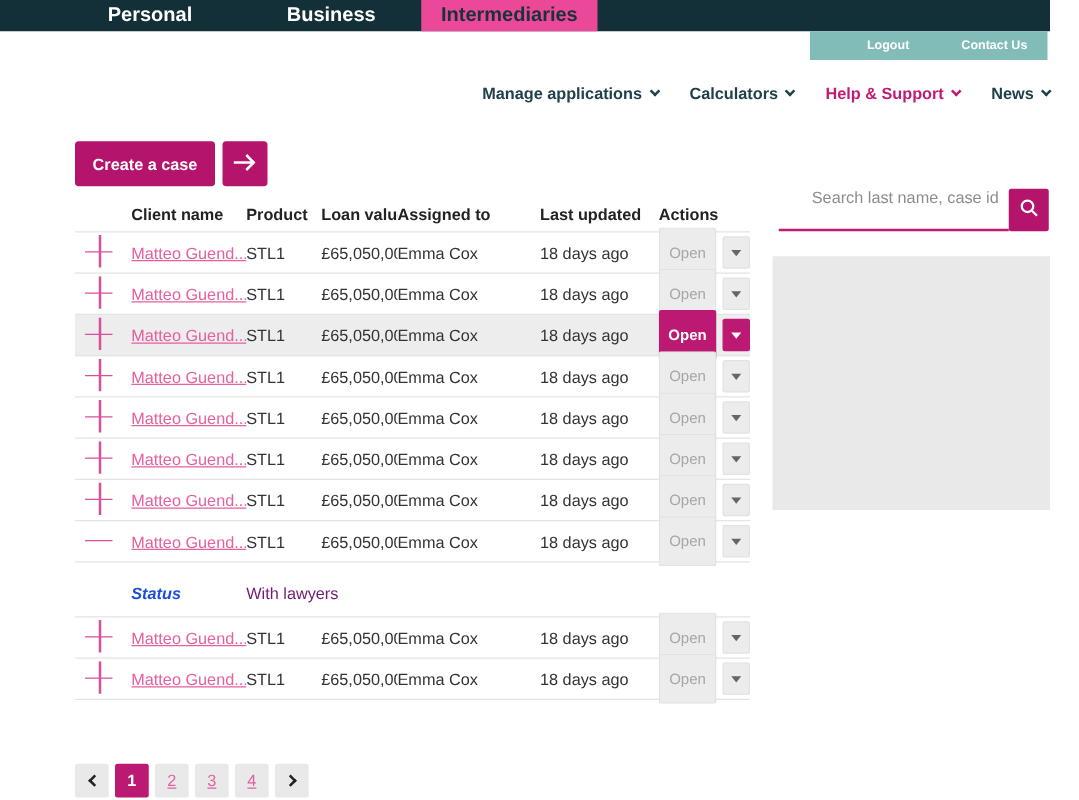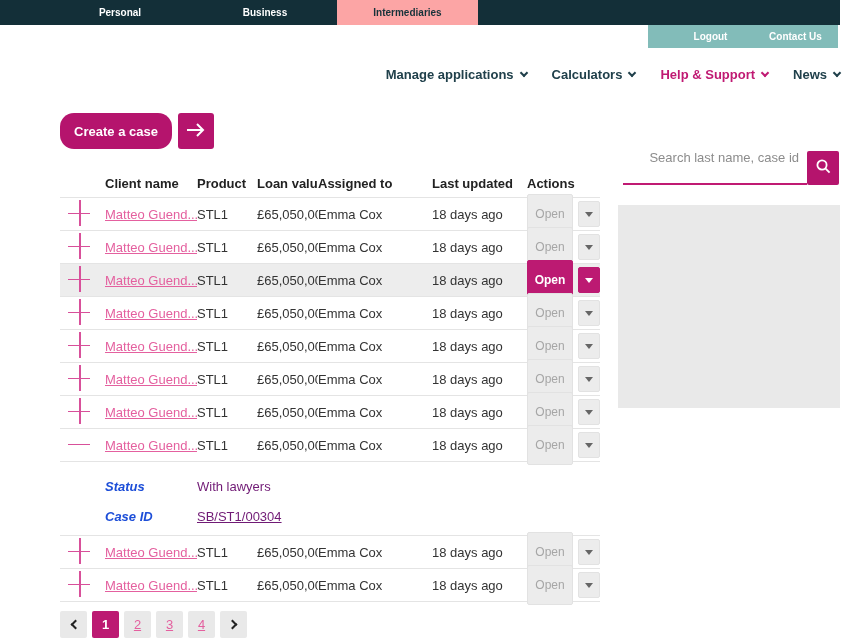--- a/index.html
+++ b/index.html
@@ -3,24 +3,24 @@
 <meta charset="utf-8">
 <style>
   * { margin:0; padding:0; box-sizing:border-box; }
   html,body { background:#fff; }
   body { font-family:"Liberation Sans", sans-serif; }
   .page { position:relative; width:863px; height:640px; background:#fff; overflow:hidden; }
 
   
   .topbar { position:absolute; left:0; top:0; width:840px; height:25px; background:#132f38; }
   .tab { position:absolute; top:0; height:25px; display:flex; align-items:center; justify-content:center;
-         font-size:10px; font-weight:bold; color:#fff; cursor:pointer; }
+         font-size:16px; font-weight:bold; color:#fff; cursor:pointer; }
   .tab-personal { left:70px; width:100px; }
   .tab-business { left:215px; width:100px; }
-  .tab-intermediaries { left:337px; width:141px; background:#fca5a5; color:#16323a; }
+  .tab-intermediaries { left:337px; width:141px; background:#ec4899; color:#16323a; }
 
   
   .utilbar { position:absolute; left:648px; top:25px; width:190px; height:23px; background:#82bcb9;
              display:flex;padding-left:20px; }
   .utilbar a { flex:1; display:flex; align-items:center; justify-content:center;
                font-size:10px; font-weight:bold; color:#fff; text-decoration:none; }
 
   
   .brand { position:absolute; left:60px; top:44px; display:flex; gap:9px; align-items:flex-start; }
   .logo-mark { width:30px; height:44px; background:#b5146d; border-radius:6px;
@@ -31,38 +31,38 @@
   .nav { position:absolute; left:440px; top:67px; width:400px; display:flex; justify-content:flex-end; gap:25px; }
   .nav-item { display:flex; align-items:center; gap:7px; font-size:13px; font-weight:bold; color:#20404b;
               text-decoration:none; white-space:nowrap; cursor:pointer; }
   .nav-item.active { color:#c01a73; }
   .chev-down { display:inline-block; width:6px; height:6px; border-right:2px solid #20404b;
                border-bottom:2px solid #20404b; transform:rotate(45deg); margin-top:-3px; }
   .nav-item.active .chev-down { border-color:#c01a73; }
 
   
   .create-row { position:absolute; left:60px; top:113px; display:flex; gap:6px; }
-  .btn-create { width:112px; height:36px; background:#b5146d; color:#fff; border:none; border-radius:14px;
+  .btn-create { width:112px; height:36px; background:#b5146d; color:#fff; border:none; border-radius:3px;
                 font-family:inherit; font-size:13px; font-weight:bold; cursor:pointer; }
   .btn-create-arrow { width:36px; height:36px; background:#b5146d; border:none; border-radius:3px;
                       display:flex; align-items:center; justify-content:center; cursor:pointer; }
 
   
   .search { position:absolute; left:623px; top:151px; width:216px; height:34px; display:flex; }
   .search input { flex:1; border:none; border-bottom:2px solid #c01a73; outline:none; font-family:inherit;
                   font-size:13px; color:#444; text-align:right; padding:0 8px 20px 0; background:transparent; }
   .search input::placeholder { color:#8c8c8c; }
   .btn-search { width:34px; height:34px; background:#b5146d; border:none; border-radius:2px;
                 display:flex; align-items:center; justify-content:center; cursor:pointer; }
 
   
   .ad-panel { position:absolute; left:618px; top:205px; width:222px; height:203px; background:#e9e9e9; }
 
   
-  .table { position:absolute; left:60px; top:170px; width:540px; font-size:13px; }
+  .table { position:absolute; left:60px; top:158px; width:540px; font-size:13px; }
   .thead, .trow { display:grid; grid-template-columns:45px 92px 60px 61px 114px 95px 73px; align-items:center; }
   .thead { height:28px; border-bottom:1px solid #e4e4e4; font-weight:bold; color:#222; }
   .trow { height:33px; border-bottom:1px solid #e4e4e4; color:#333; }
   .trow.highlighted { background:#ededed; }
   .cell { overflow:hidden; white-space:nowrap; }
   .row-link { color:#e4609f; text-decoration:underline; }
   .c-actions { display:flex; gap:5px; align-items:center; }
   .btn-open { width:46px; height:40px; background:#ececec; border:1px solid #e2e2e2; border-radius:2px;
               color:#a6a6a6; font-family:inherit; font-size:12px; cursor:pointer; }
   .btn-caret { width:22px; height:26px; background:#ececec; border:1px solid #e2e2e2; border-radius:2px;
@@ -282,25 +282,20 @@
               <span class="caret-down"></span>
             </button>
           </div>
         </div>
         <div class="detail">
           <div class="detail-line">
             <span></span>
             <span class="d-label">Status</span>
             <span class="d-value">With lawyers</span>
           </div>
-          <div class="detail-line">
-            <span></span>
-            <span class="d-label">Case ID</span>
-            <a class="d-value row-link" href="#">SB/ST1/00304</a>
-          </div>
         </div>
         <div class="trow">
           <div class="cell"><span class="plus-icon"></span></div>
           <a class="cell row-link" href="#">Matteo Guend...</a>
           <div class="cell">STL1</div>
           <div class="cell">£65,050,00</div>
           <div class="cell">Emma Cox</div>
           <div class="cell">18 days ago</div>
           <div class="cell c-actions">
             <button class="btn-open">Open</button>

